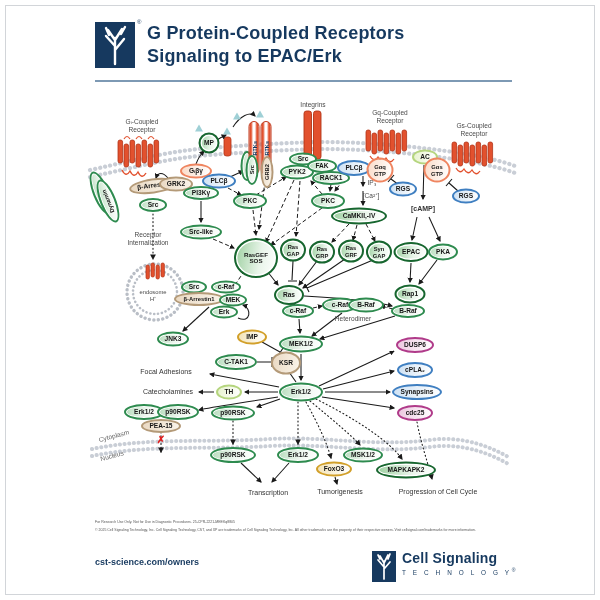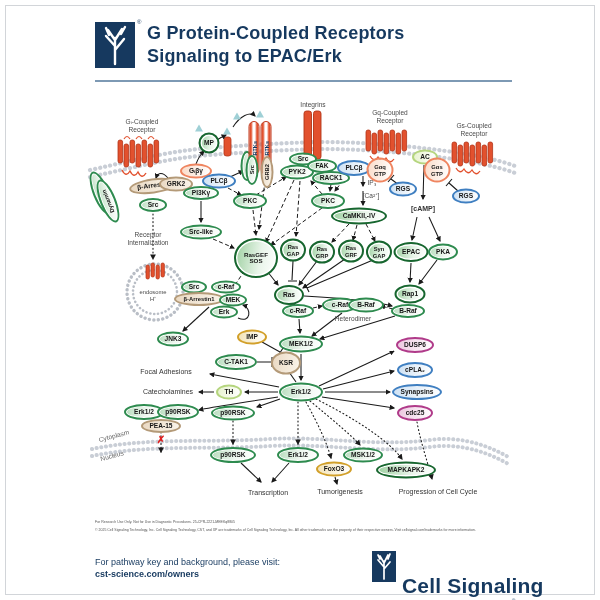--- a/index.html
+++ b/index.html
@@ -41,21 +41,21 @@
   .tri{position:absolute;width:0;height:0;z-index:3;transform:translate(-50%,-50%);
        border-left:4.5px solid transparent;border-right:4.5px solid transparent;border-bottom:7.5px solid #9fd0d6;}
   .xmark{position:absolute;transform:translate(-50%,-50%);color:#e02020;font-weight:bold;font-size:10px;z-index:4;}
 
   
   .legal{position:absolute;left:95px;width:420px;color:#555;font-size:3.5px;line-height:1.7;}
   .visit{position:absolute;left:95px;top:556px;font-size:9px;color:#16395f;line-height:1.35;}
   .visit b{font-weight:bold;}
   .brand{position:absolute;left:372px;top:551px;display:flex;align-items:flex-start;z-index:2;}
   .brand-box{width:24px;height:31px;background:#16395f;margin-right:6px;}
-  .brand-name{font-size:21px;font-weight:bold;color:#16395f;letter-spacing:.2px;line-height:1;margin-top:24px;}
+  .brand-name{font-size:14px;font-weight:bold;color:#16395f;letter-spacing:.2px;line-height:1;}
   .brand-sub{font-size:6.4px;color:#16395f;letter-spacing:2.6px;margin-top:2px;}
 </style>
 </head>
 <body>
 
 <div class="page">
   <div class="frame"></div>
 
   <div class="logo-box">
     <svg width="40" height="46" viewBox="0 0 40 46">
@@ -335,21 +335,20 @@
   <div class="node g" style="left:233px;top:455px;width:46px;height:16px">p90RSK</div>
   <div class="node g" style="left:298px;top:455px;width:42px;height:16px">Erk1/2</div>
   <div class="node gl" style="left:334px;top:469px;width:36px;height:15px">FoxO3</div>
   <div class="node g" style="left:363px;top:455px;width:40px;height:15px">MSK1/2</div>
   <div class="node gd" style="left:406px;top:470px;width:60px;height:17px">MAPKAPK2</div>
 
   <div class="legal" style="top:520px">For Research Use Only. Not for Use in Diagnostic Procedures.  25-CPR-2221-MEEKq8805</div>
   <div class="legal" style="top:528px">© 2025 Cell Signaling Technology, Inc. Cell Signaling Technology, CST, and XP are trademarks of Cell Signaling Technology, Inc. All other trademarks are the property of their respective owners. Visit cellsignal.com/trademarks for more information.</div>
 
   <div class="visit">
-    <div>For pathway key and background, please visit:</div>
     <b><a style="color:#16395f;text-decoration:none">cst-science.com/owners</a></b>
   </div>
 
   <div class="brand">
     <div class="brand-box">
       <svg width="24" height="31" viewBox="0 0 24 31">
         <path d="M12 28 V10 M12 16 L6 9 M12 18 L18 11 M12 12 L8 5 M12 12 L16 4 M8 8 L6 4 M16 8 L18 3" stroke="#fff" stroke-width="1.7" fill="none" stroke-linecap="round"></path>
       </svg>
     </div>
     <div>

